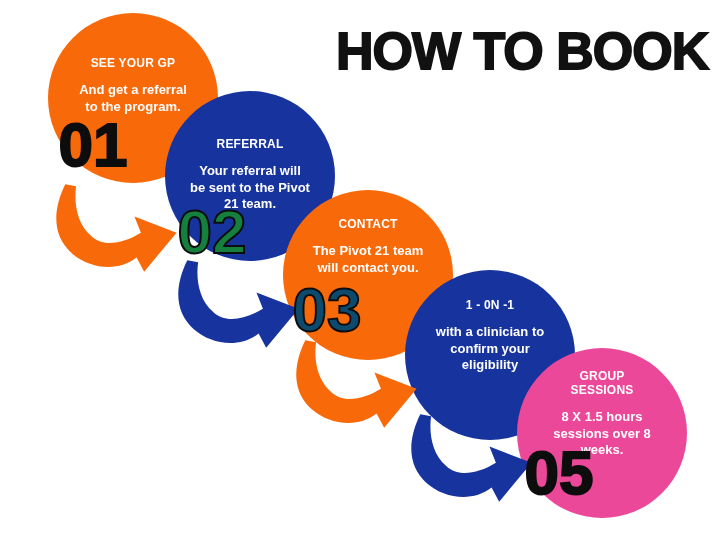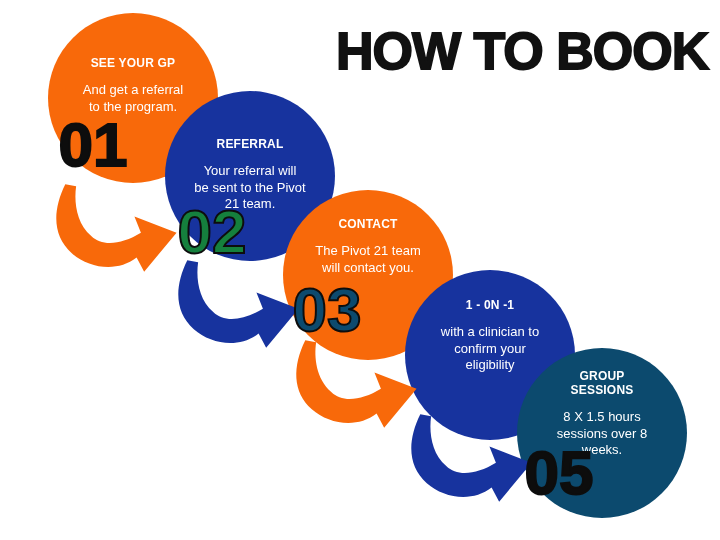--- a/index.html
+++ b/index.html
@@ -27,21 +27,21 @@
   .c2 .ctext{top:40px;}
   .c3 .ctext{top:21px;}
   .c4 .ctext{top:22px;}
   .c5 .ctext{top:15px;}
   .chead{
     font-size:12px;font-weight:700;line-height:1.18;letter-spacing:.2px;
     white-space:pre-line;
     margin-top:6px;
   }
   .cbody{
-    font-size:13px;font-weight:400;line-height:1.26;margin-top:12px;
+    font-size:13px;font-weight:700;line-height:1.26;margin-top:12px;
     white-space:pre-line;
   }
   .num{
     position:absolute;transform:translate(-50%,-50%);
     font-size:62px;font-weight:700;line-height:1;color:#0d0d0d;
     -webkit-text-stroke:2px #0d0d0d;z-index:3;
   }
   .n1{left:93px;top:145px;}
   .n2{left:212px;top:232px;}
   .n3{left:327px;top:310px;}
@@ -87,21 +87,21 @@
 
   <div class="circle c4" style="background-color: rgb(23, 51, 158);">
     <div class="ctext">
       <div class="chead">1 - 0N -1</div>
       <div class="cbody">with a clinician to
 confirm your
 eligibility</div>
     </div>
   </div>
 
-  <div class="circle c5" style="background-color: #0c4a6e;">
+  <div class="circle c5" style="background-color: #ec4899;">
     <div class="ctext">
       <div class="chead">GROUP
 SESSIONS</div>
       <div class="cbody">8 X 1.5 hours
 sessions over 8
 weeks.</div>
     </div>
   </div>
 
   <div class="num n1" style="color: rgb(13, 13, 13);">01</div>

